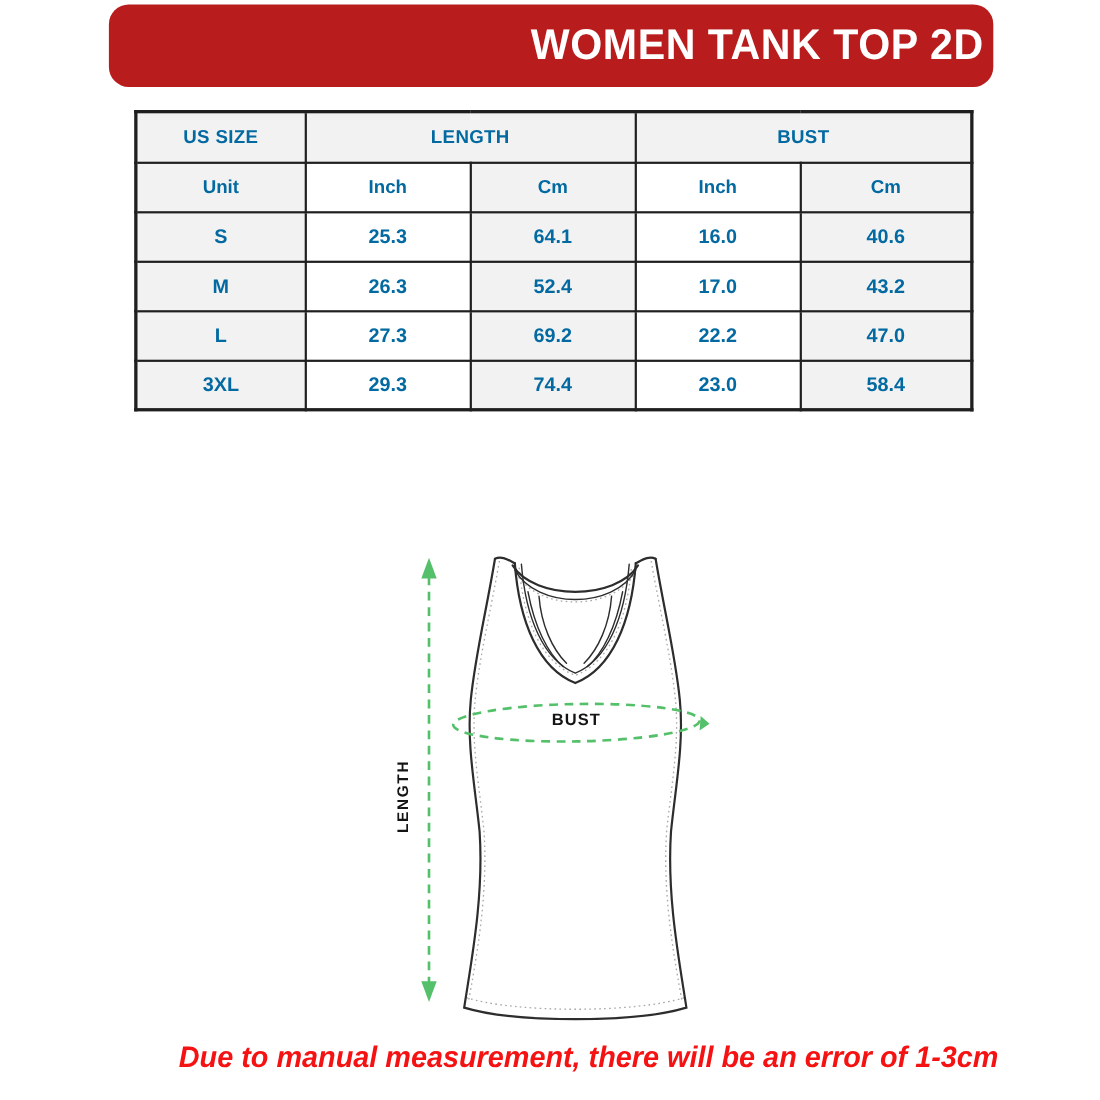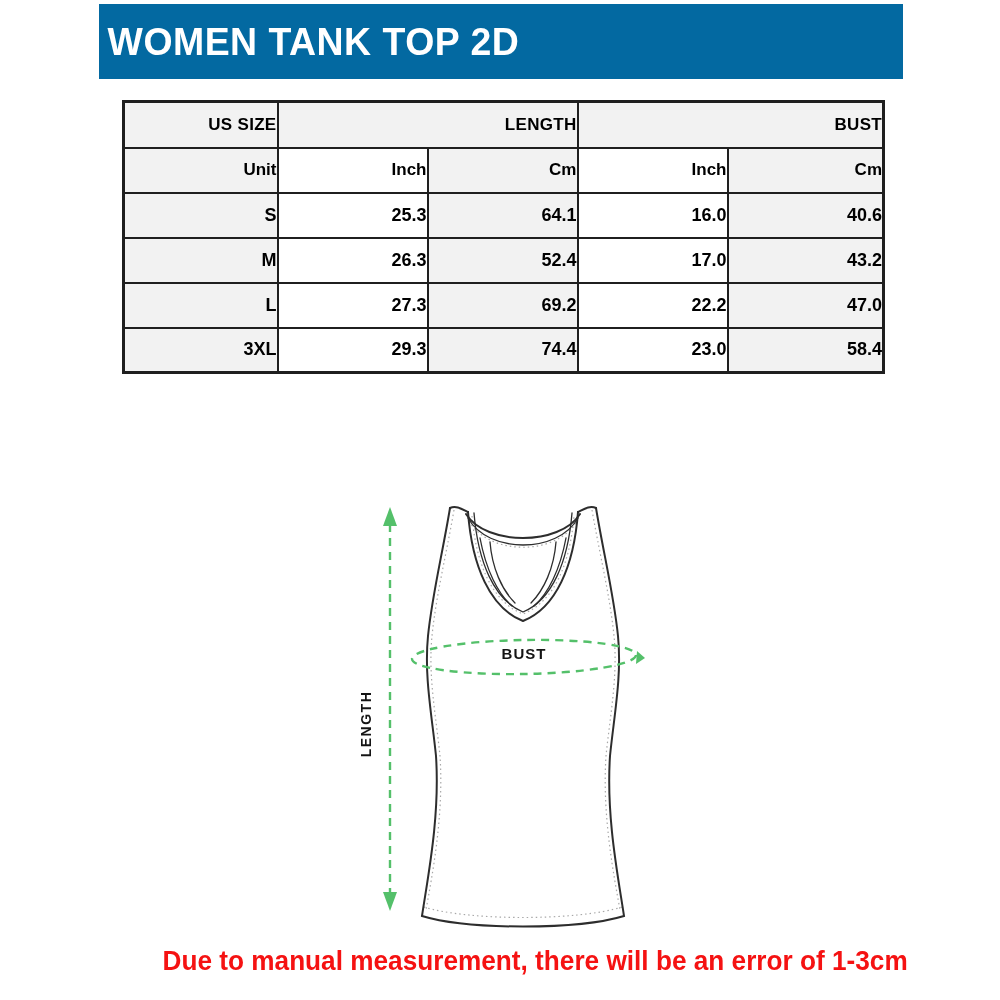--- a/index.html
+++ b/index.html
@@ -10,46 +10,46 @@
     position: relative;
     overflow: hidden;
   }
   .page { position: absolute; inset: 0; background: #ffffff; }
 
   
   .banner {
     position: absolute;
     left: 99px; top: 4px;
     width: 804px; height: 75px;
-    background: #0369a1;
-    display: flex; align-items: center; justify-content: flex-start;
+    background: #b91c1c;
+    display: flex; align-items: center; justify-content: flex-end; border-radius: 18px;
   }
   .banner h1 {
     color: #ffffff;
     font-size: 39px;
     font-weight: 700;
     letter-spacing: 0.5px;
     transform: scaleX(0.96);
     white-space: nowrap;
   }
 
   
   table.size-table {
     position: absolute;
     left: 122px; top: 100px;
     width: 760px;
     border-collapse: collapse;
     table-layout: fixed;
   }
   .size-table td, .size-table th {
     border: 2px solid #1f1f1f;
-    text-align: right;
+    text-align: center;
     vertical-align: middle;
     font-size: 17px;
-    color: #000000;
+    color: #0369a1;
   }
   .size-table { border: 3px solid #1f1f1f; }
   .size-table tr.hdr-1 td { height: 46px; font-weight: 700; letter-spacing: 0.3px; }
   .size-table tr.hdr-2 td { height: 45px; font-weight: 700; }
   .size-table tr.data td { height: 45px; }
   .size-table td.c-gray { background: #f2f2f2; }
   .size-table td.c-white { background: #ffffff; }
   .size-table tr.data td:first-child { font-weight: 700; }
   .size-table tr.data td { font-weight: 700; font-size: 18px; }
 
@@ -60,20 +60,21 @@
     width: 300px; height: 450px;
   }
 
   
   .footer-note {
     position: absolute;
     left: 0; top: 946px;
     width: 1000px;
     text-align: center;
     padding-left: 70px;
+    font-style: italic;
   }
   .footer-note span {
     color: #f51212;
     font-size: 27px;
     font-weight: 700;
     transform: scaleX(0.97);
     display: inline-block;
     white-space: nowrap;
   }
 </style>

